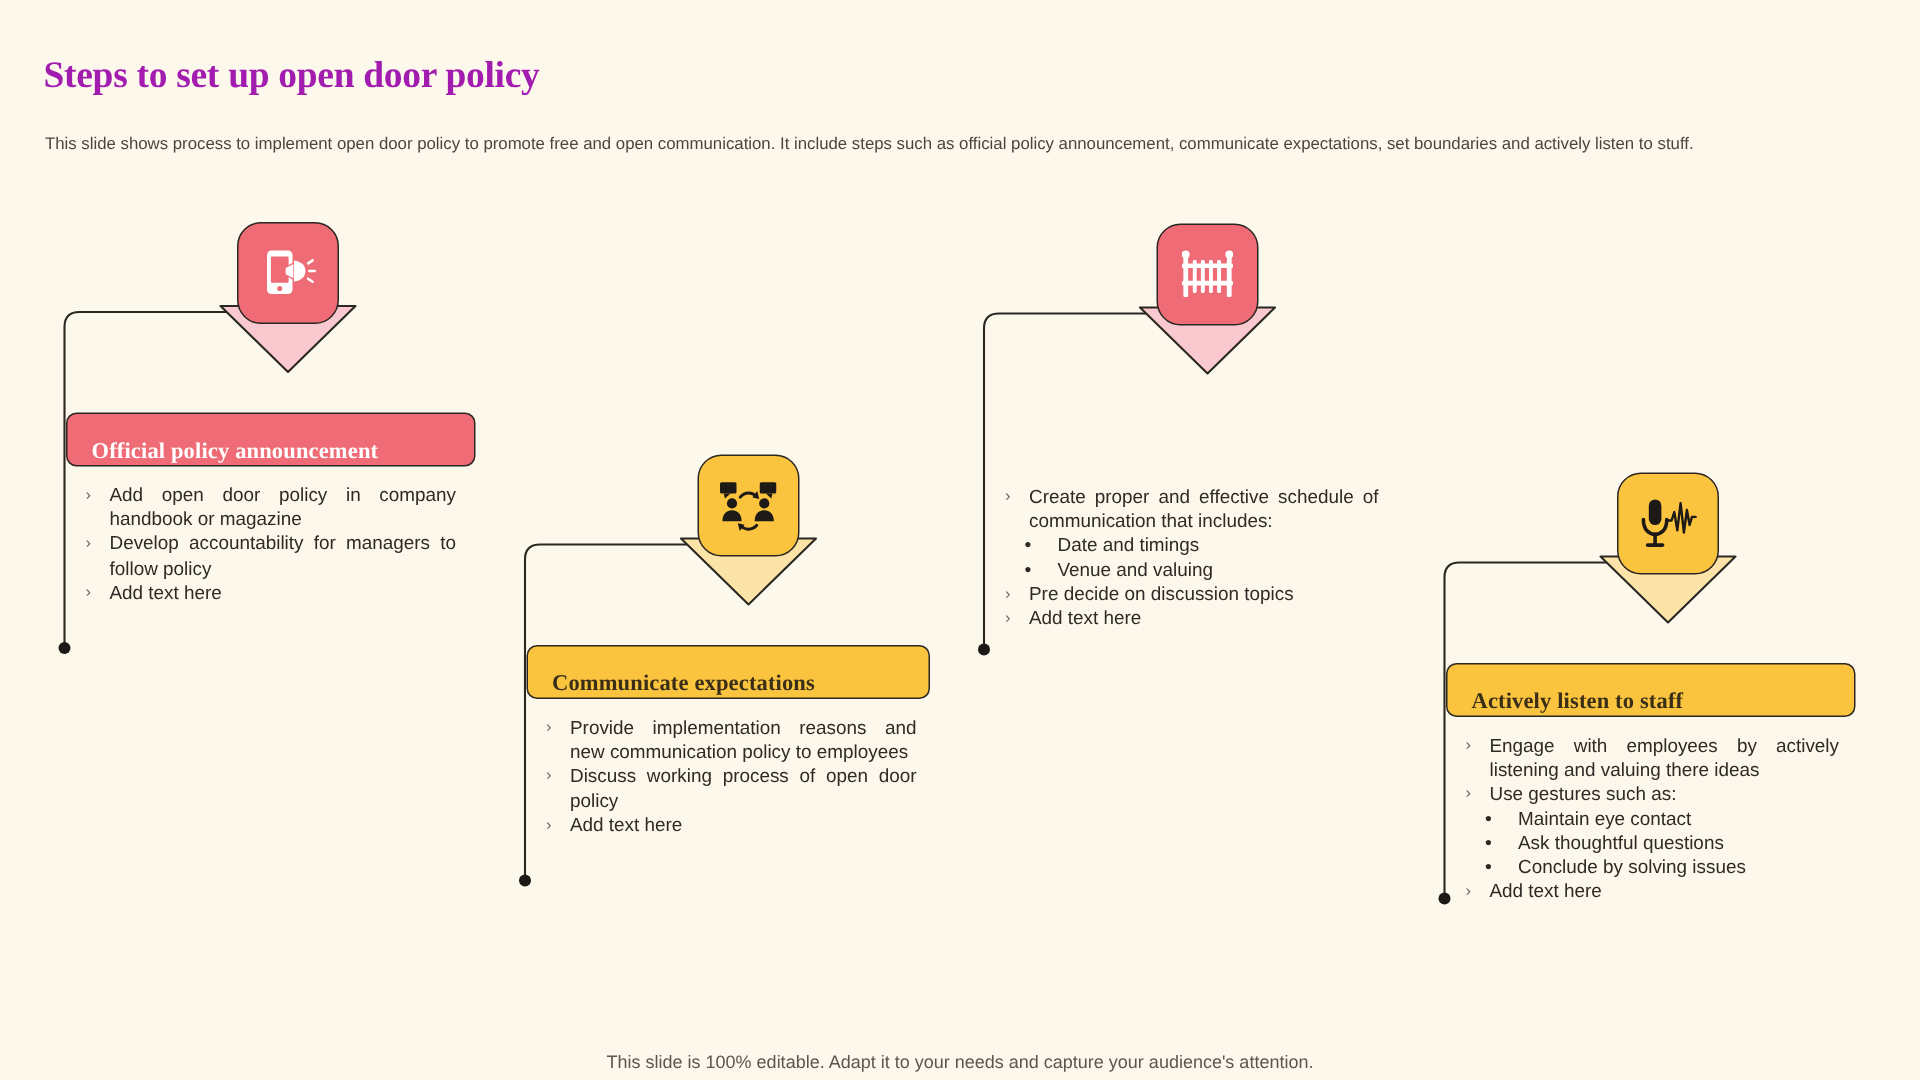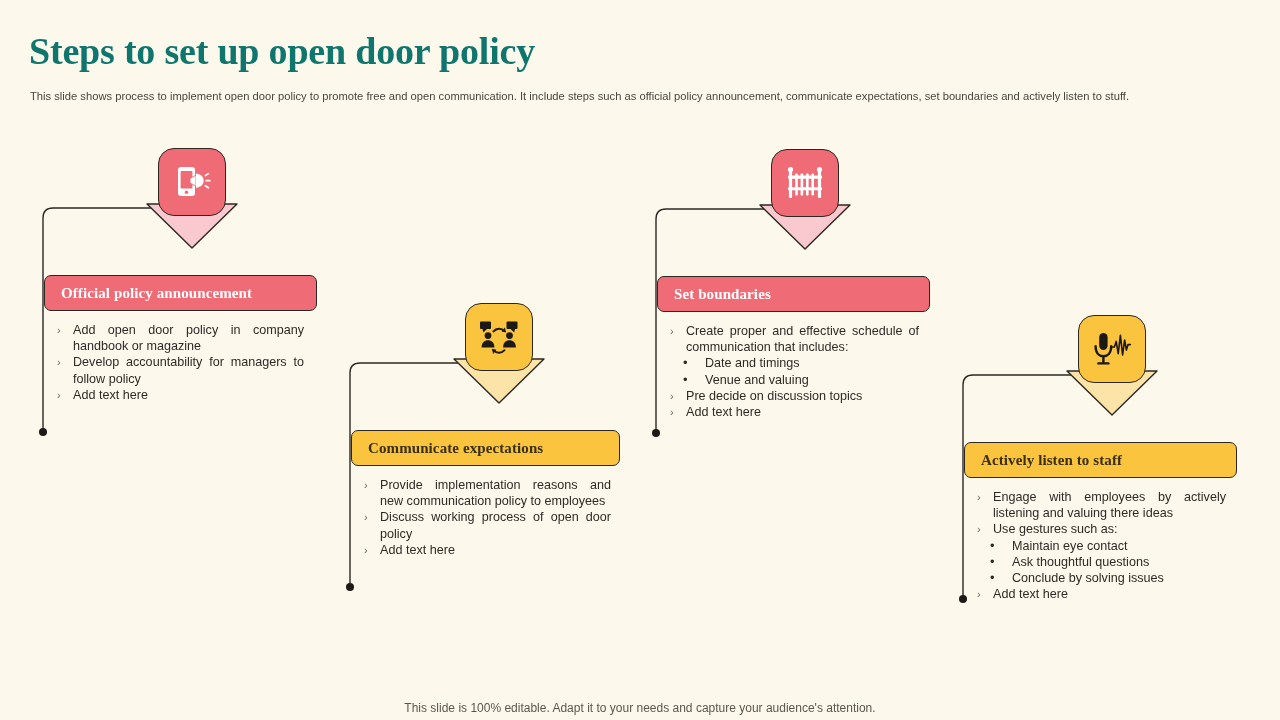--- a/index.html
+++ b/index.html
@@ -19,23 +19,23 @@
     width: 1280px;
     height: 720px;
   }
   
   .page-title {
     position: absolute;
     left: 29px;
     top: 29px;
     font-family: "Liberation Serif", serif;
     font-weight: bold;
-    font-size: 38px;
+    font-size: 25px;
     line-height: 44px;
-    color: #0f766e;
+    color: #a21caf;
     letter-spacing: -0.2px;
     white-space: nowrap;
   }
   .page-subtitle {
     position: absolute;
     left: 30px;
     top: 89px;
     width: 1215px;
     font-size: 11.2px;
     line-height: 14px;
@@ -88,21 +88,21 @@
   }
 
   
   .bar {
     position: absolute;
     height: 36px;
     border-radius: 7px;
     border: 1.4px solid #2B2723;
     box-sizing: border-box;
     display: flex;
-    align-items: center;
+    align-items: flex-end;
     padding-left: 16px;
     z-index: 3;
     font-family: "Liberation Serif", serif;
     font-weight: bold;
     font-size: 15px;
     letter-spacing: 0.1px;
   }
   .bar.pink  { background: #EF6C76; color: #FFFFFF; }
   .bar.amber { background: #FBC43F; color: #3A2E16; }
 
@@ -263,23 +263,20 @@
           <rect x="3" y="11.6" width="34" height="3.1" rx="1"></rect>
           <rect x="3" y="23.2" width="34" height="3.1" rx="1"></rect>
           <rect x="10.2" y="9.4" width="2.6" height="22" rx="0.9"></rect>
           <rect x="15.6" y="9.4" width="2.6" height="22" rx="0.9"></rect>
           <rect x="21" y="9.4" width="2.6" height="22" rx="0.9"></rect>
           <rect x="26.4" y="9.4" width="2.6" height="22" rx="0.9"></rect>
         </g>
       </svg>
     </div>
 
-    <div class="bar pink" style="left:44px; top:275px; width:273px;">
-      <span>Set boundaries</span>
-    </div>
 
     <div class="bullets" style="left:56px; top:322px; width:250px;">
       <div class="b-row">
         <span class="b-mark">›</span>
         <span class="b-text">Create proper and effective schedule of communication that includes:</span>
       </div>
       <div class="b-row sub">
         <span class="b-mark">•</span>
         <span class="b-text nj">Date and timings</span>
       </div>

